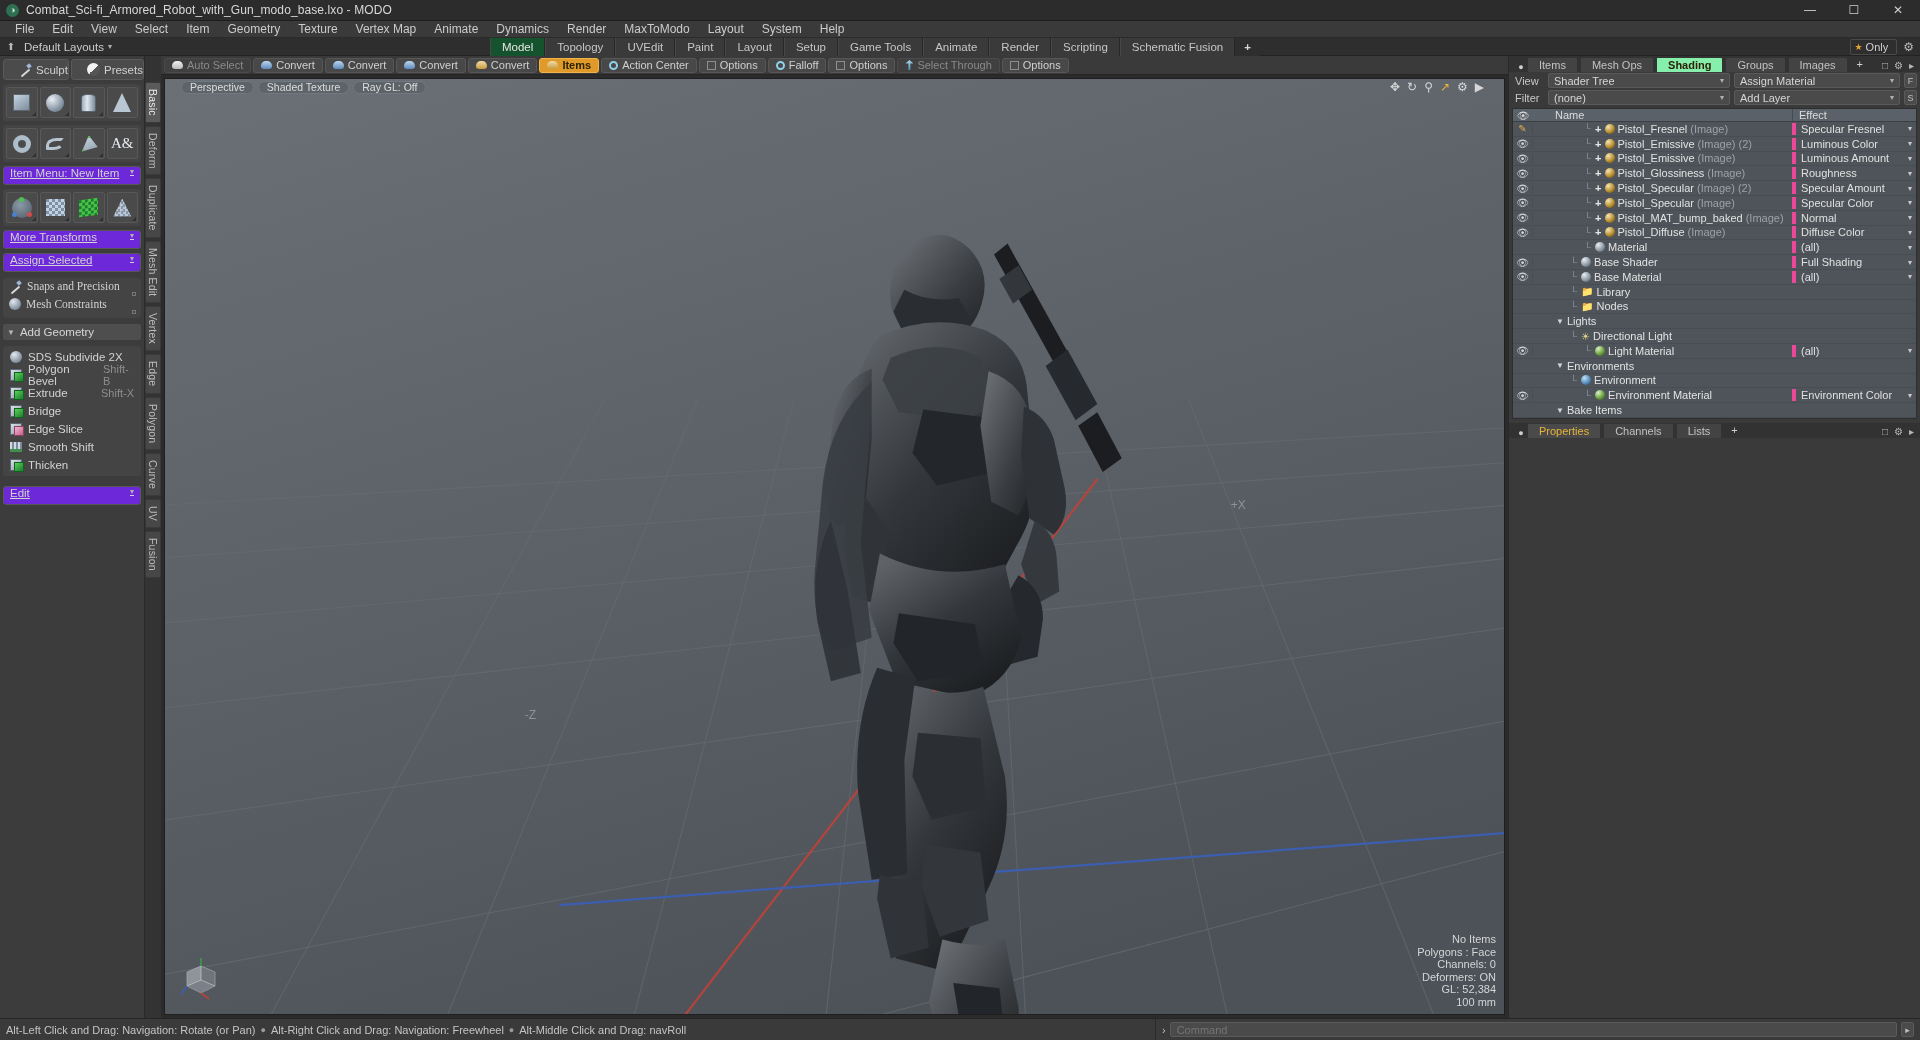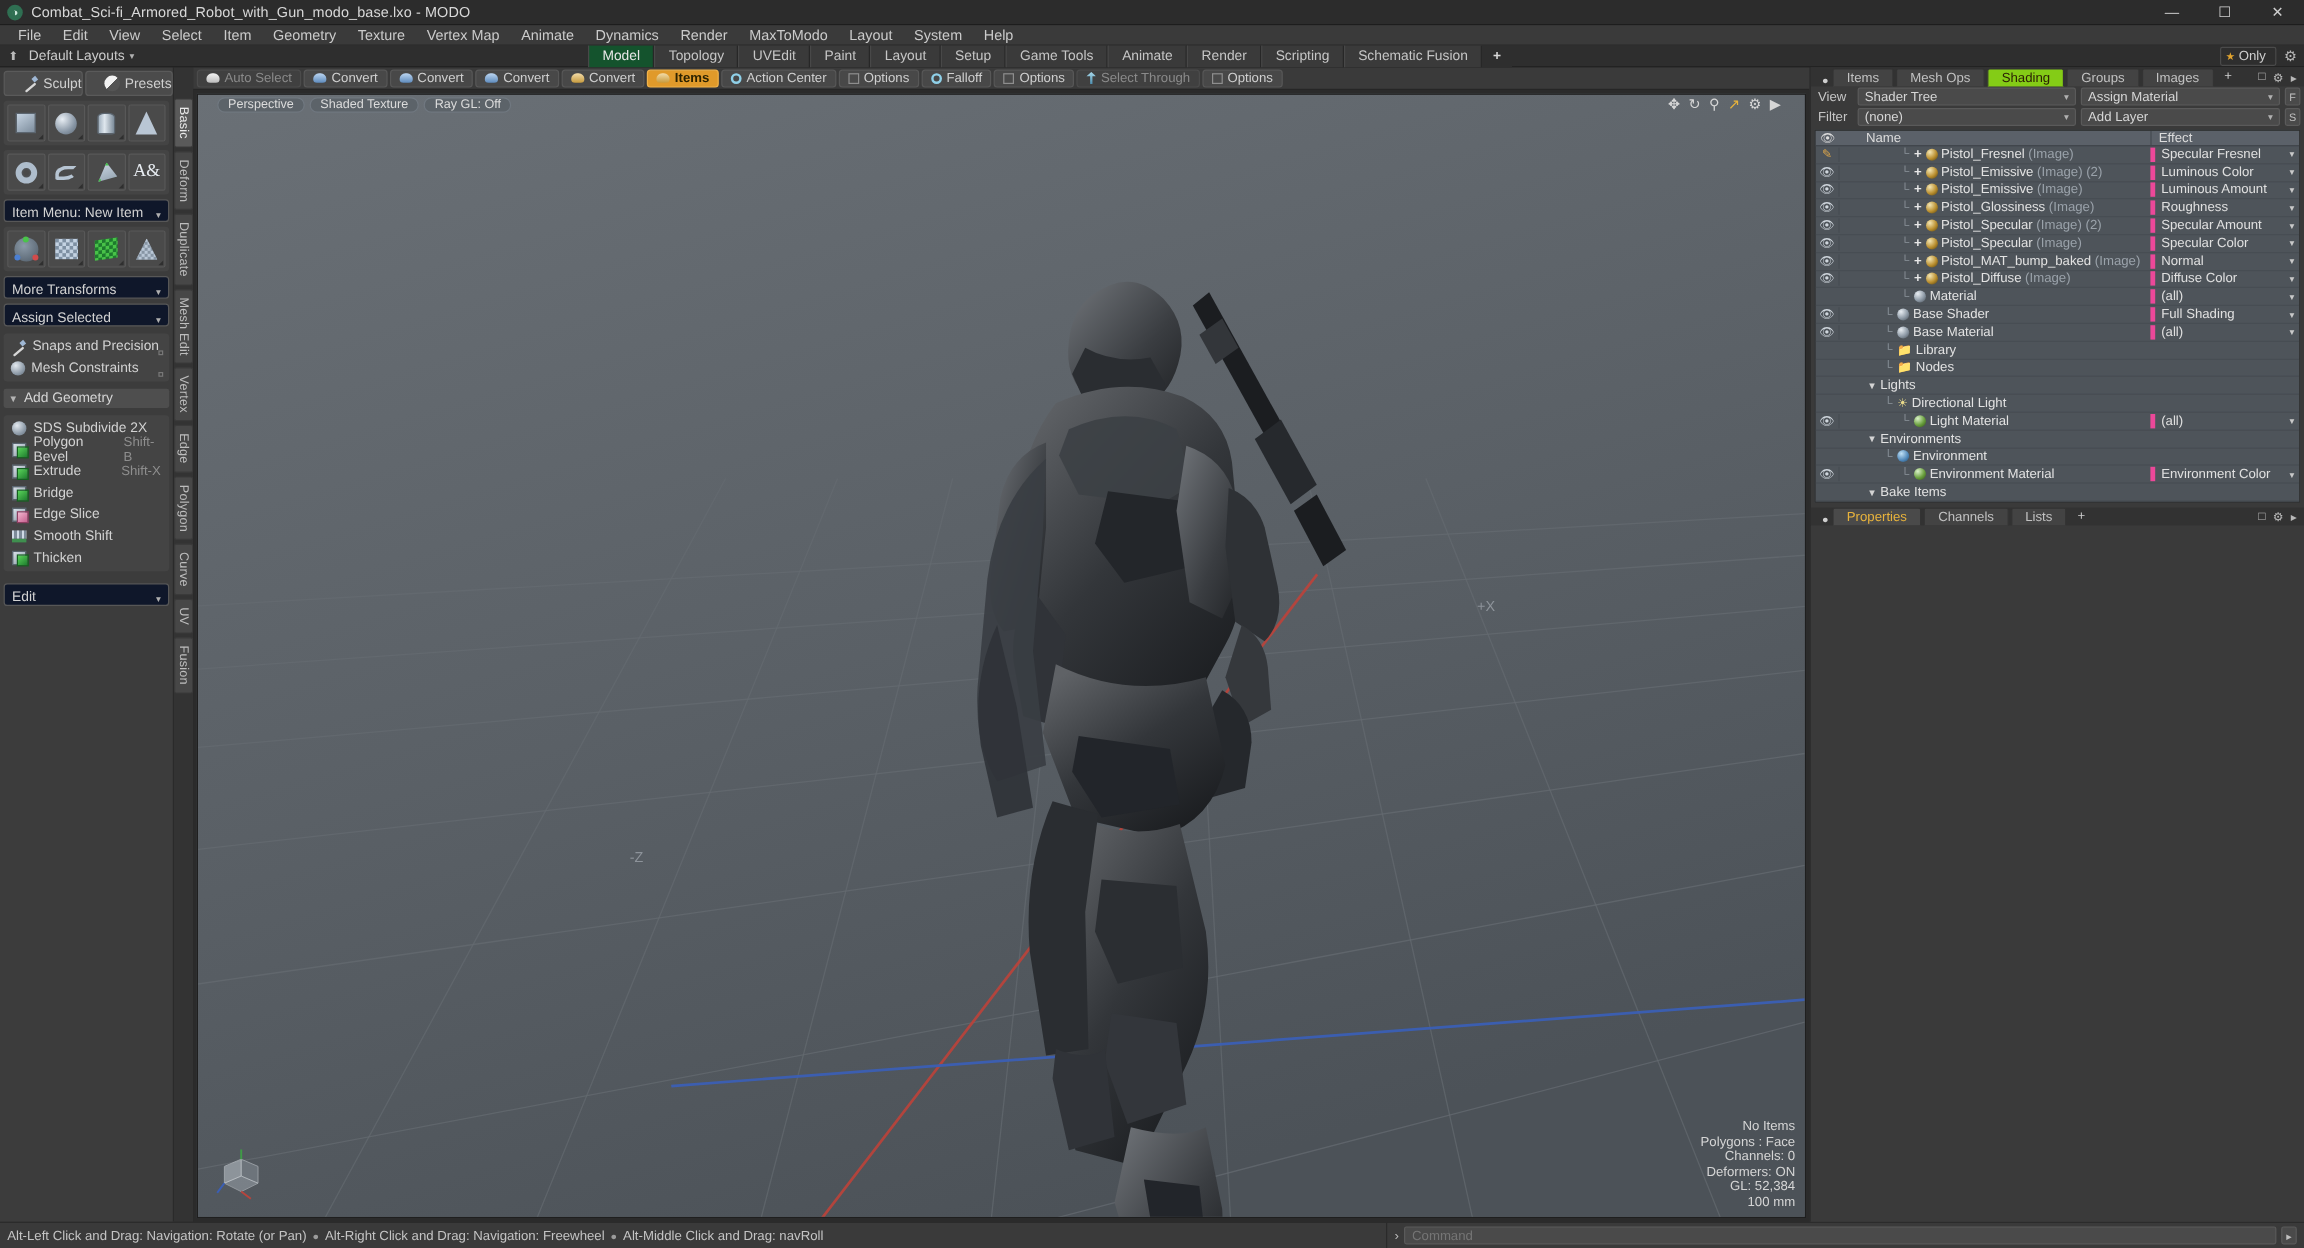--- a/index.html
+++ b/index.html
@@ -86,27 +86,27 @@
   .shape-axis .b{position:absolute;width:5px;height:5px;border-radius:50%;background:#4b7fd2;bottom:1px;left:0px;}
   .shape-checkblue{ width:19px;height:17px;
     background: repeating-conic-gradient(#c3d2e2 0 25%, #7e90a3 0 50%) 0 0/6px 6px; }
   .shape-checkgreen{ width:19px;height:17px;
     background: repeating-conic-gradient(#48c248 0 25%, #1d7a2d 0 50%) 0 0/6px 6px;
     transform:skewY(-8deg); }
   .shape-tri-grid{ width:18px;height:18px;
     background: repeating-conic-gradient(#b9c7d6 0 25%, #8795a4 0 50%) 0 0/5px 5px;
     clip-path:polygon(50% 0,100% 100%,0 100%);}
 
-  .ldrop{ margin:4px 3px 0 3px; height:19px; background:#0f172a; border:1px solid #575757;
-    border-radius:3px; display:flex; align-items:flex-end; padding:0 6px; font-size:11.5px; color:#d2d2d2;}
+  .ldrop{ margin:4px 3px 0 3px; height:19px; background:#6d28d9; border:1px solid #575757;
+    border-radius:3px; display:flex; align-items:flex-start; padding:0 6px; font-size:11.5px; color:#d2d2d2;text-decoration:underline;}
   .ldrop .caret{ margin-left:auto; }
 
   .lgroup{ margin:6px 3px 0 3px; background:#444; border-radius:3px; padding:2px; }
-  .lline{ height:18px; display:flex; align-items:center; gap:5px; padding:0 4px;
-    font-size:11.5px; color:#d2d2d2; position:relative; }
+  .lline{ height:18px; display:flex; align-items:flex-start; gap:5px; padding:0 4px;
+    font-size:11.5px; color:#d2d2d2; position:relative;font-family:Liberation Serif, serif; }
   .lline .sq{ position:absolute; right:3px; bottom:2px; width:4px;height:4px;border:1px solid #777;}
   .sec-head{ margin:6px 3px 0 3px; height:16px; display:flex; align-items:center; gap:5px;
     font-size:11.5px; color:#d6d6d6; background:#4e4e4e; border-radius:2px; padding:0 4px;}
   .sec-head .tri{ font-size:8px; color:#b4b4b4; }
   .litem{ height:18px; display:flex; align-items:center; gap:6px; padding:0 5px;
     font-size:11.5px; color:#d2d2d2; }
   .litem .sc{ margin-left:auto; color:#8e8e8e; font-size:11px; }
   .tinycube{ width:12px;height:12px;background:linear-gradient(140deg,#d9e2ea,#8a97a4);
     border:1px solid #5b6671; flex:none; position:relative;}
   .tinycube.green:after{content:"";position:absolute;right:-3px;bottom:-2px;width:8px;height:8px;
@@ -164,21 +164,21 @@
   #vp-axisgiz{ position:absolute; left:14px; bottom:12px; width:46px; height:46px; }
 
   
   #rightcol{ width:412px; background:#3a3a3a; border-left:1px solid #2a2a2a;
     display:flex; flex-direction:column; }
   #rtabs{ height:16px; display:flex; align-items:flex-end; background:#323232;
     padding-left:6px; position:relative; }
   .rtab{ padding:0 11px; height:15px; line-height:15px; font-size:11px; color:#c2c2c2;
     background:#434343; border:1px solid #333; border-bottom:none; border-radius:2px 2px 0 0;
     margin-right:2px;}
-  .rtab.active{ background:#84cc16; color:#2c2205; font-weight:normal; }
+  .rtab.active{ background:#86efac; color:#2c2205; font-weight:bold; }
   .rtab.plus{ padding:0 7px; background:transparent; border:none; color:#cfcfcf;}
   #rtabs-right{ margin-left:auto; display:flex; gap:6px; padding:0 6px 1px 0; color:#b8b8b8; font-size:10px;}
 
   .rrow{ height:17px; display:flex; align-items:center; gap:4px; padding:1px 3px; }
   .rlabel{ width:32px; font-size:11px; color:#c6c6c6; text-align:left; padding-left:3px;}
   .rfield{ flex:1; height:15px; background:#4a4a4a; border:1px solid #5a5a5a; border-radius:2px;
     display:flex; align-items:center; padding:0 5px; font-size:11px; color:#d6d6d6; }
   .rfield .caret{ margin-left:auto; }
   .rsidebtn{ width:13px; height:15px; background:#4a4a4a; border:1px solid #5a5a5a;
     border-radius:2px; font-size:9px; color:#c0c0c0; display:flex;

